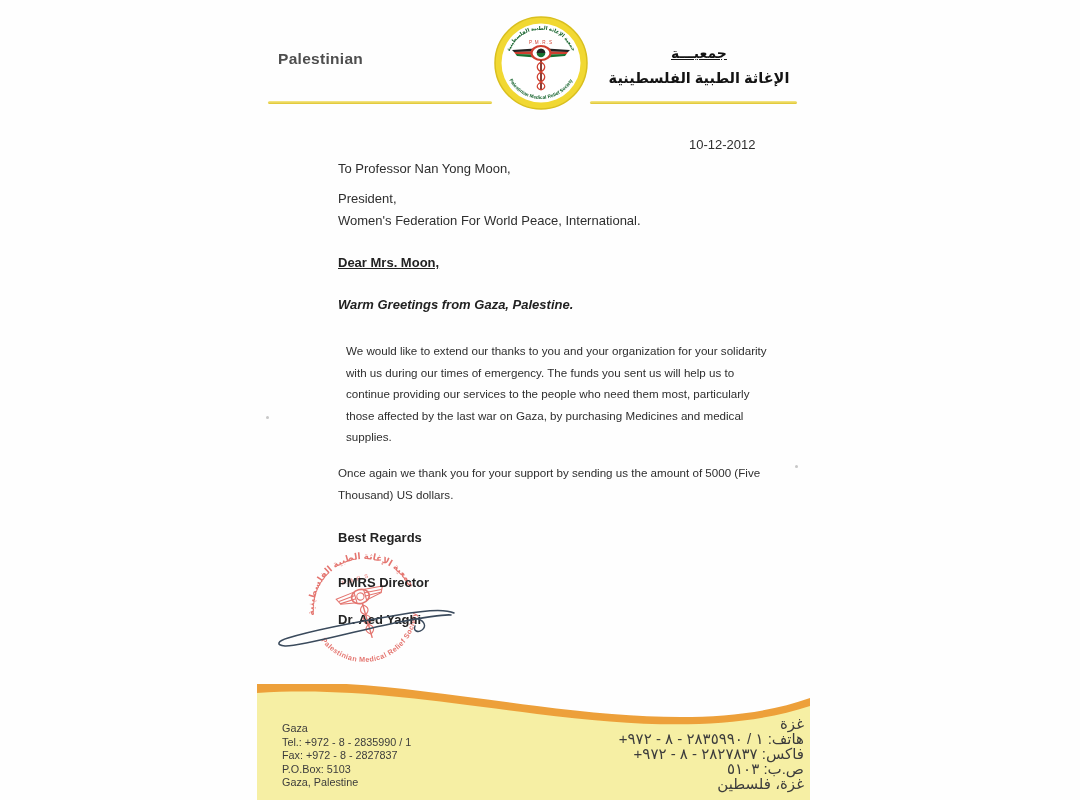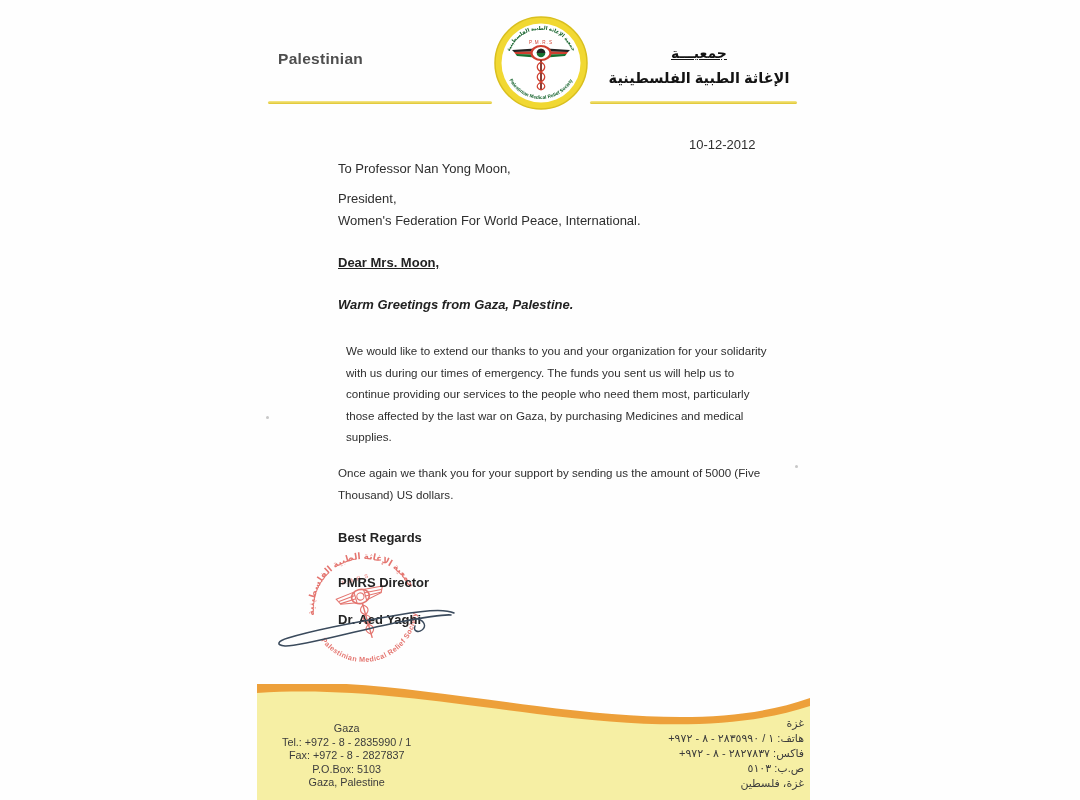--- a/index.html
+++ b/index.html
@@ -32,24 +32,24 @@
   .ztxt{position:relative;z-index:3;}
 
   
   .stamp{left:298px;top:543px;width:132px;height:132px;opacity:.78;z-index:2;}
   .sig{left:268px;top:597px;width:200px;height:54px;z-index:4;}
 
   
   .footer{left:257px;top:684px;width:553px;height:116px;}
   .footer svg{position:absolute;left:0;top:0;}
   .fcol{position:absolute;font-size:10.8px;color:#3c3c3c;line-height:13.5px;}
-  .fleft{left:25px;top:38px;text-align:center;}
+  .fleft{left:25px;top:38px;}
   .fcenter{left:182px;top:77px;}
   .fcenter .ws{letter-spacing:1.4px;}
-  .fright{right:6px;top:32px;text-align:right;direction:rtl;font-size:11px;line-height:15px;}
+  .fright{right:6px;top:32px;text-align:right;direction:rtl;font-size:15px;line-height:15px;}
 
   .speck{width:3px;height:3px;border-radius:50%;background:#9a9a9a;opacity:.55;}
 </style>
 </head>
 <body>
 
 <div class="page">
 
   <div class="abs org-en">
     <div>Palestinian</div>

